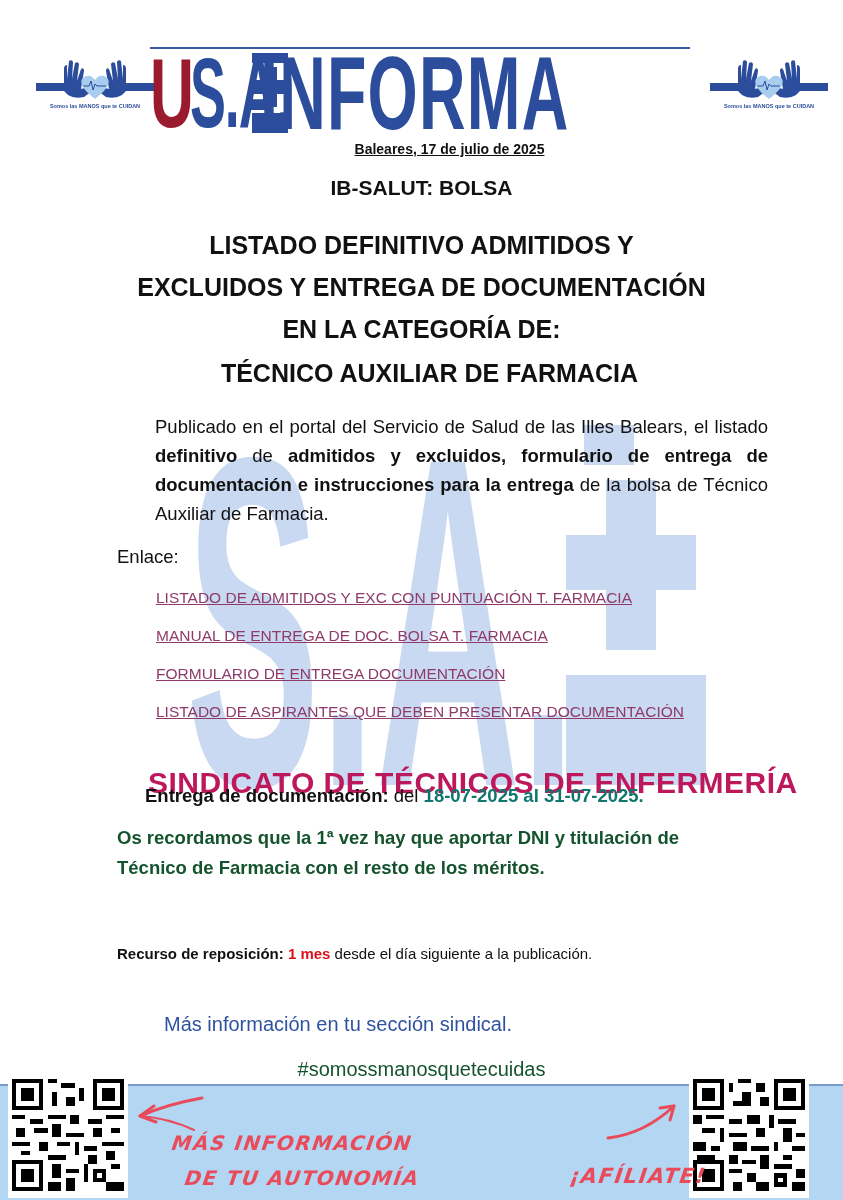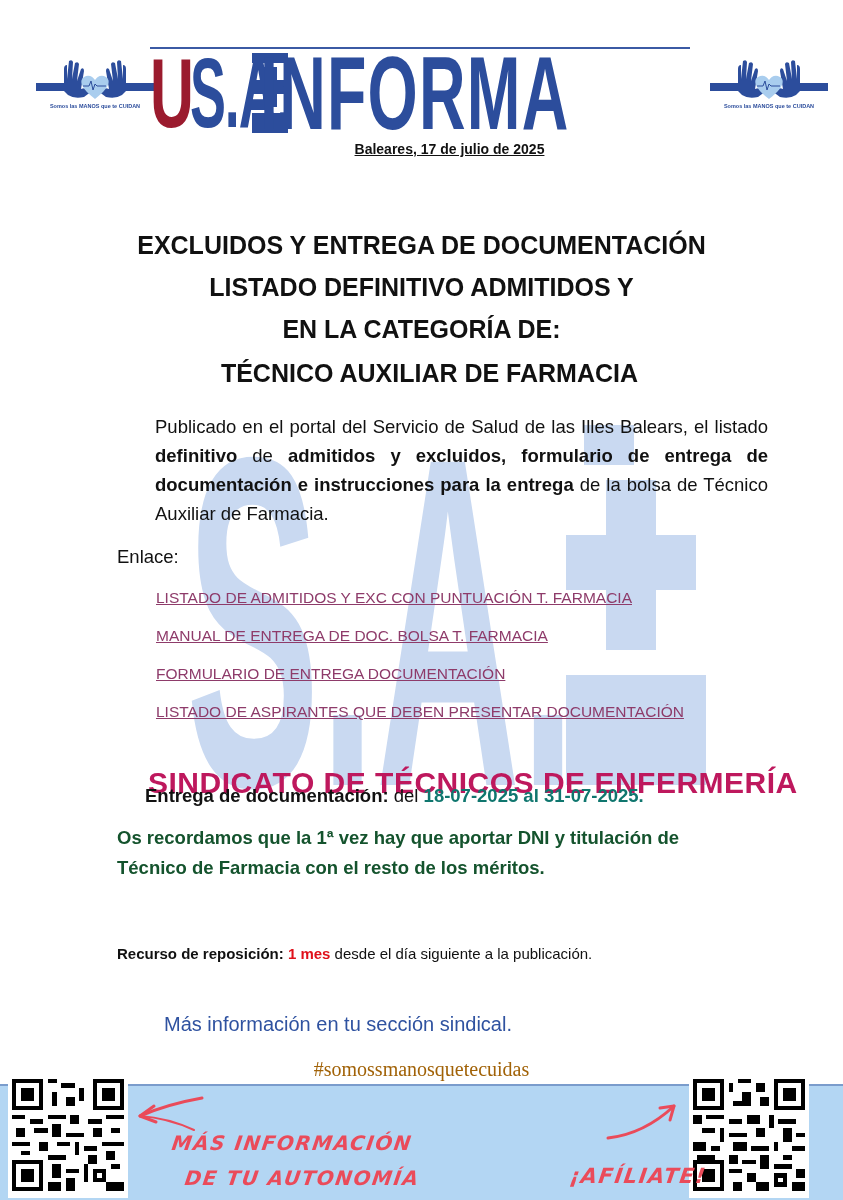--- a/index.html
+++ b/index.html
@@ -43,21 +43,21 @@
   .links a { display:block; color:#8e3b6a; font-size:15.5px; text-decoration:underline; height:38px; line-height:22px; white-space:nowrap; }
 
   .entrega { position:absolute; left:117px; top:785px; font-size:18.5px; z-index:2; }
   .entrega .lbl { font-weight:bold;margin-left:28px; }
   .entrega .red { color:#0f766e; font-weight:bold; }
   .reminder { position:absolute; left:117px; top:823px; width:620px; font-size:18.5px; line-height:30px; color:#14532d; font-weight:bold; z-index:2; }
   .recurso { position:absolute; left:117px; top:939px; width:613px; font-size:15px; line-height:30px; text-align:justify; z-index:2; text-align-last:left; }
   .recurso .lbl { font-weight:bold; }
   .recurso .red { color:#e0101a; font-weight:bold; }
   .mas-info { position:absolute; top:1013px; left:0; width:676px; text-align:center; font-size:20px; color:#2f52a0; }
-  .hashtag { position:absolute; top:1058px; left:0; width:843px; text-align:center; font-size:20px; color:#a16207;font-family:Liberation Serif, serif; }
+  .hashtag { position:absolute; top:1058px; left:0; width:843px; text-align:center; font-size:20px; color:#14532d; }
 
   
   .band { position:absolute; left:0; top:1084px; width:843px; height:116px; background:#b3d6f3; border-top:2px solid #7a9ccc; }
   .qr { position:absolute; background:#fff; padding:4px; }
   .qr.left { left:8px; top:1072px; }
   .qr.right { left:689px; top:1072px; }
   .qr svg { display:block; }
   .hand { position:absolute; color:#ea4b5a; font-family:"DejaVu Sans", sans-serif; font-weight:bold; font-style:italic; letter-spacing:1.5px; font-size:20px; white-space:nowrap; transform:skewX(-8deg); }
   .hand.l1 { left:172px; top:1131px; }
   .hand.l2 { left:185px; top:1166px; }
@@ -111,23 +111,24 @@
 
   <svg class="wm" viewBox="0 0 540 370">
     <text x="0" y="360" font-family="Liberation Sans, sans-serif" font-weight="bold" font-size="470" fill="#c9d9f1" textLength="390" lengthAdjust="spacingAndGlyphs">S.A.</text>
     <rect x="398" y="0" width="50" height="40" fill="#c9d9f1"></rect>
     <rect x="420" y="55" width="50" height="170" fill="#c9d9f1"></rect>
     <rect x="380" y="110" width="130" height="55" fill="#c9d9f1"></rect>
     <rect x="380" y="250" width="140" height="110" fill="#c9d9f1"></rect>
   </svg>
   <div class="wm-text">SINDICATO DE TÉCNICOS DE ENFERMERÍA</div>
 
+  <div class="kicker">IB-SALUT: BOLSA</div>
   <div class="title">
+    <div>LISTADO DEFINITIVO ADMITIDOS Y</div>
     <div>EXCLUIDOS Y ENTREGA DE DOCUMENTACIÓN</div>
-    <div>LISTADO DEFINITIVO ADMITIDOS Y</div>
     <div>EN LA CATEGORÍA DE:</div>
   </div>
   <div class="subtitle">TÉCNICO AUXILIAR DE FARMACIA</div>
 
   <div class="body-text intro"><span>Publicado en el portal del Servicio de Salud de las Illes Balears, el listado </span><b>definitivo</b><span> de </span><b>admitidos y excluidos, formulario de entrega de documentación e instrucciones para la entrega</b><span> de la bolsa de Técnico Auxiliar de Farmacia.</span></div>
 
   <div class="enlace">Enlace:</div>
 
   <div class="links">
     <a>LISTADO DE ADMITIDOS Y EXC CON PUNTUACIÓN T. FARMACIA</a>

